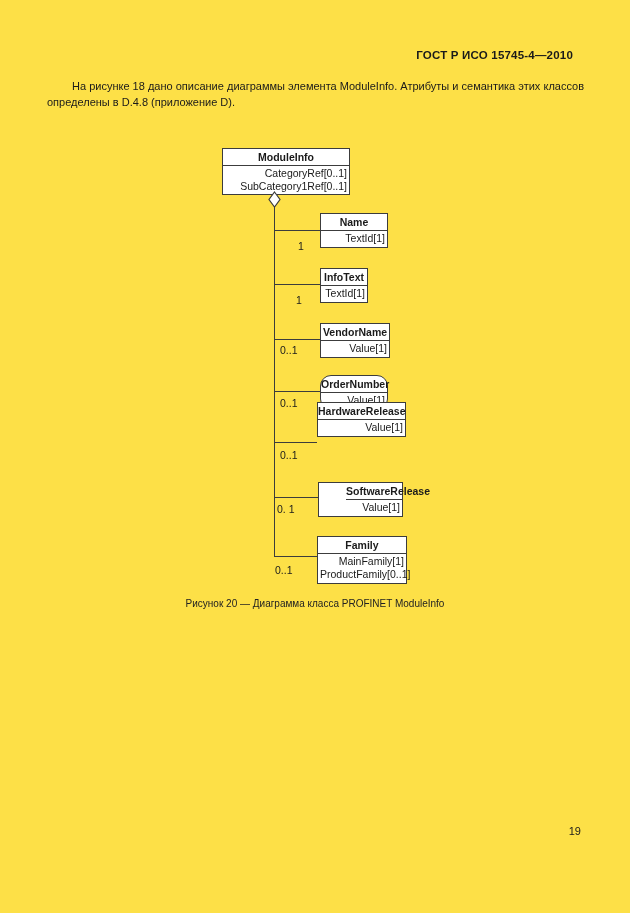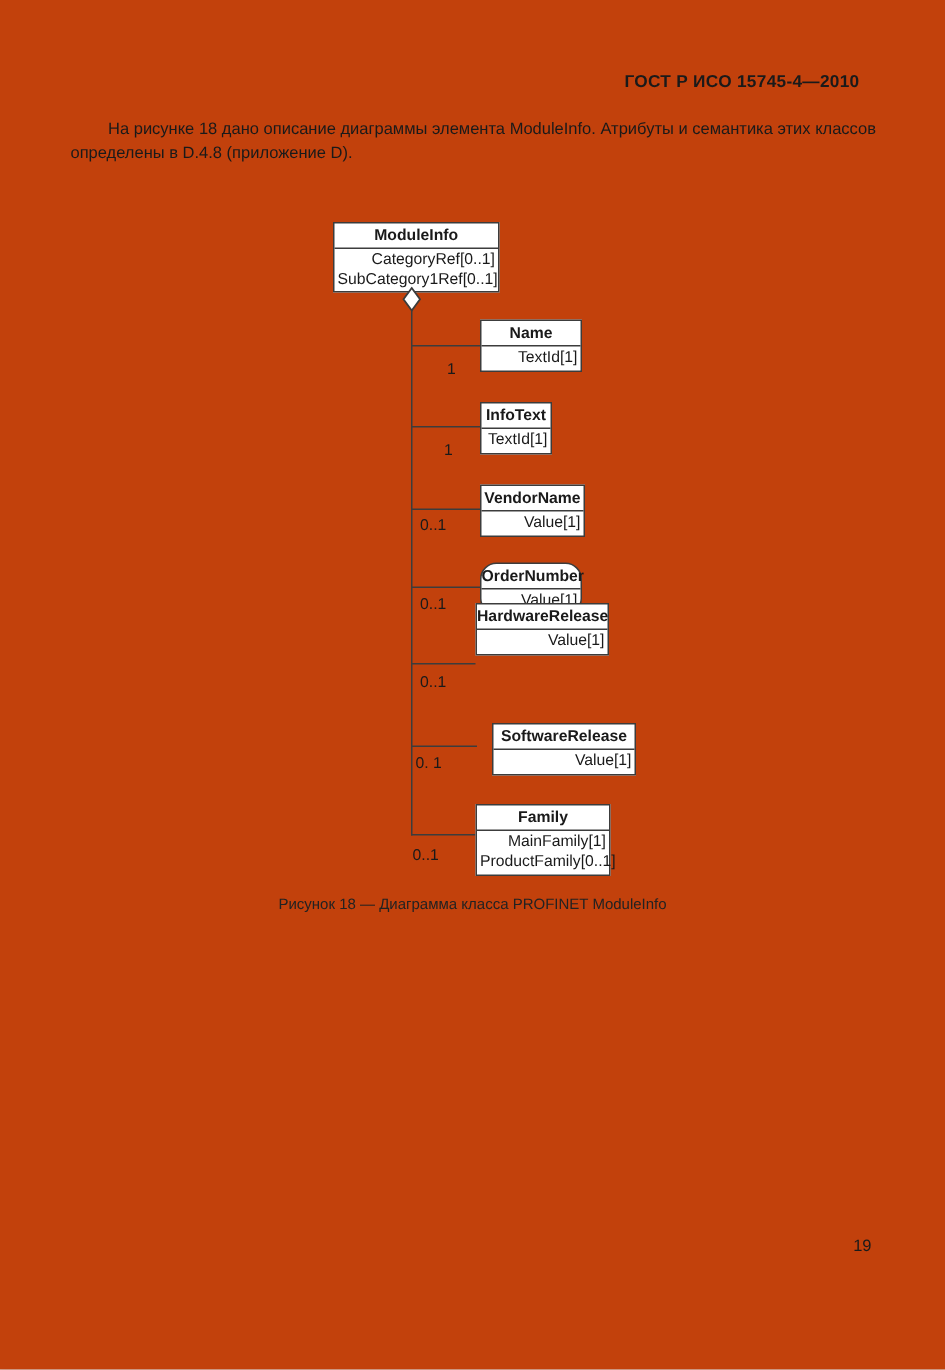--- a/index.html
+++ b/index.html
@@ -1,17 +1,17 @@
 <!DOCTYPE html>
 <html><head>
 <meta charset="utf-8">
 <style>
   html,body{margin:0;padding:0;background:#e8e8e8;}
   .page{
-    position:relative;width:630px;height:913px;background:#c2410c;
+    position:relative;width:630px;height:913px;background:#fde047;
     font-family:"Liberation Sans","DejaVu Sans",sans-serif;color:#1a1a1a;
     overflow:hidden;margin:0 auto;box-shadow:0 0 4px rgba(0,0,0,.2);
   }
   
   .doc-header{
     position:absolute;top:49px;right:57px;
     font-size:11.5px;font-weight:bold;letter-spacing:.2px;white-space:nowrap;
   }
   .page-number{
     position:absolute;top:825px;right:49px;font-size:11px;
@@ -35,27 +35,27 @@
   }
   .uml-attrs{padding:1px 2px 2px 2px;text-align:right;}
   .uml-attr{font-size:10.5px;line-height:13px;white-space:nowrap;}
   .root-box .uml-attr{line-height:12.5px;}
   .line{position:absolute;background:#3c3c3c;}
   .trunk{left:274px;top:206px;width:1px;height:351px;}
   .branch{height:1px;left:274px;}
   .mult{position:absolute;font-size:10.5px;color:#1a1a1a;white-space:nowrap;}
   .diamond{position:absolute;left:268px;top:191px;width:13px;height:17px;}
   
-  .root-box{left:222px;top:148px;width:111px;}
+  .root-box{left:222px;top:148px;width:128px;}
   .c0{left:320px;top:213px;width:68px;}
   .c1{left:320px;top:268px;width:48px;}
   .c2{left:320px;top:323px;width:70px;}
   .c3{left:320px;top:375px;width:68px;border-radius:11px;}
   .c4{left:317px;top:402px;width:89px;}
-  .c5{left:328px;top:482px;width:96px;}
+  .c5{left:318px;top:482px;width:85px;padding-left:27px;}
   .c6{left:317px;top:536px;width:90px;}
   .b0{top:230px;width:46px;}
   .b1{top:284px;width:46px;}
   .b2{top:339px;width:46px;}
   .b3{top:391px;width:46px;}
   .b4{top:442px;width:43px;}
   .b5{top:497px;width:44px;}
   .b6{top:556px;width:43px;}
   .m0{left:298px;top:240px;}
   .m1{left:296px;top:294px;}
@@ -152,17 +152,17 @@
     <div class="uml-box c6">
       <div class="uml-title">Family</div>
       <div class="uml-attrs">
         <div class="uml-attr">MainFamily[1]</div>
         <div class="uml-attr">ProductFamily[0..1]</div>
       </div>
     </div>
 
   </div>
 
-  <div class="figure-caption">Рисунок 18 — Диаграмма класса PROFINET ModuleInfo</div>
+  <div class="figure-caption">Рисунок 20 — Диаграмма класса PROFINET ModuleInfo</div>
 
   <div class="page-number">19</div>
 
 </div>
 
 </body></html>

